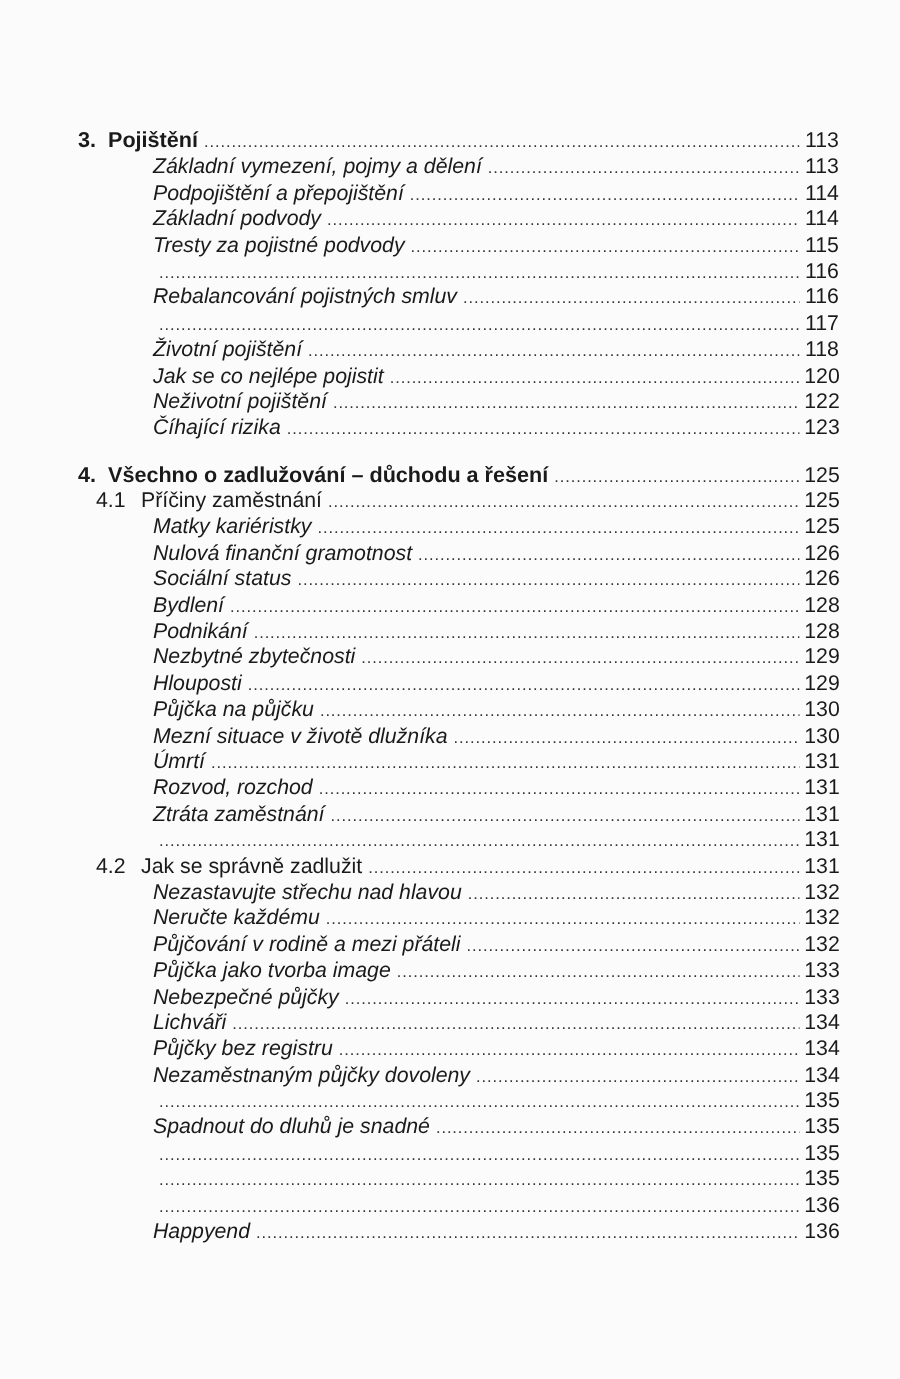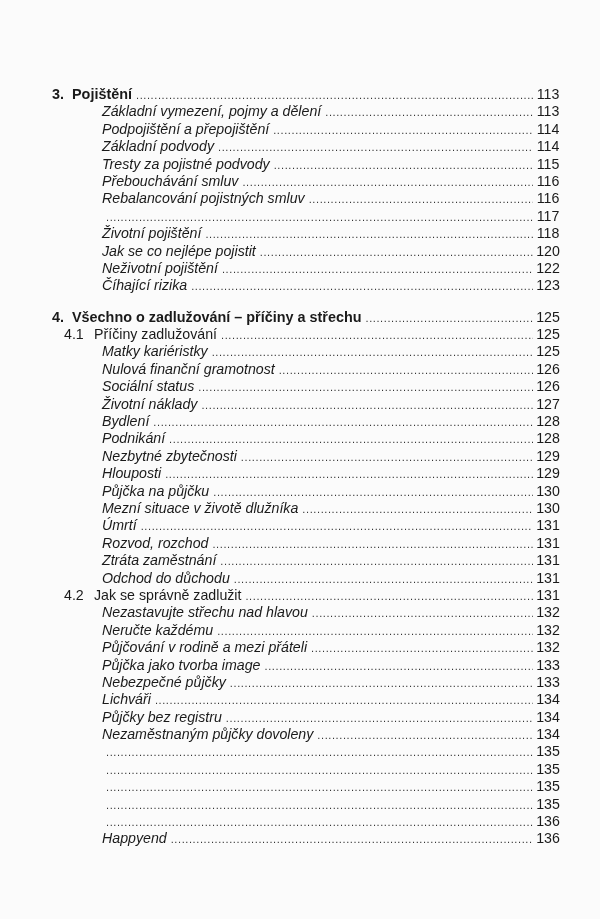--- a/index.html
+++ b/index.html
@@ -103,21 +103,20 @@
         <span class="title">Základní podvody</span>
         <span class="dots"></span>
         <span class="page">114</span>
       </div>
       <div class="row item">
         <span class="title">Tresty za pojistné podvody</span>
         <span class="dots"></span>
         <span class="page">115</span>
       </div>
       <div class="row item">
-        <span class="title">Přebouchávání smluv</span>
         <span class="dots"></span>
         <span class="page">116</span>
       </div>
       <div class="row item">
         <span class="title">Rebalancování pojistných smluv</span>
         <span class="dots"></span>
         <span class="page">116</span>
       </div>
       <div class="row item">
         <span class="dots"></span>
@@ -140,53 +139,48 @@
       </div>
       <div class="row item">
         <span class="title">Číhající rizika</span>
         <span class="dots"></span>
         <span class="page">123</span>
       </div>
     </div>
 
   <div class="row chapter chapter-gap">
     <span class="num">4.</span>
-    <span class="title">Všechno o zadlužování – příčiny a střechu</span>
+    <span class="title">Všechno o zadlužování – důchodu a řešení</span>
     <span class="dots"></span>
     <span class="page">125</span>
   </div>
 
   <div class="row section">
     <span class="num">4.1</span>
-    <span class="title">Příčiny zadlužování</span>
+    <span class="title">Příčiny zaměstnání</span>
     <span class="dots"></span>
     <span class="page">125</span>
   </div>
   <div id="s41-items">
       <div class="row item">
         <span class="title">Matky kariéristky</span>
         <span class="dots"></span>
         <span class="page">125</span>
       </div>
       <div class="row item">
         <span class="title">Nulová finanční gramotnost</span>
         <span class="dots"></span>
         <span class="page">126</span>
       </div>
       <div class="row item">
         <span class="title">Sociální status</span>
         <span class="dots"></span>
         <span class="page">126</span>
       </div>
       <div class="row item">
-        <span class="title">Životní náklady</span>
-        <span class="dots"></span>
-        <span class="page">127</span>
-      </div>
-      <div class="row item">
         <span class="title">Bydlení</span>
         <span class="dots"></span>
         <span class="page">128</span>
       </div>
       <div class="row item">
         <span class="title">Podnikání</span>
         <span class="dots"></span>
         <span class="page">128</span>
       </div>
       <div class="row item">
@@ -218,21 +212,20 @@
         <span class="title">Rozvod, rozchod</span>
         <span class="dots"></span>
         <span class="page">131</span>
       </div>
       <div class="row item">
         <span class="title">Ztráta zaměstnání</span>
         <span class="dots"></span>
         <span class="page">131</span>
       </div>
       <div class="row item">
-        <span class="title">Odchod do důchodu</span>
         <span class="dots"></span>
         <span class="page">131</span>
       </div>
     </div>
 
   <div class="row section">
     <span class="num">4.2</span>
     <span class="title">Jak se správně zadlužit</span>
     <span class="dots"></span>
     <span class="page">131</span>
@@ -276,20 +269,21 @@
       <div class="row item">
         <span class="title">Nezaměstnaným půjčky dovoleny</span>
         <span class="dots"></span>
         <span class="page">134</span>
       </div>
       <div class="row item">
         <span class="dots"></span>
         <span class="page">135</span>
       </div>
       <div class="row item">
+        <span class="title">Spadnout do dluhů je snadné</span>
         <span class="dots"></span>
         <span class="page">135</span>
       </div>
       <div class="row item">
         <span class="dots"></span>
         <span class="page">135</span>
       </div>
       <div class="row item">
         <span class="dots"></span>
         <span class="page">135</span>

